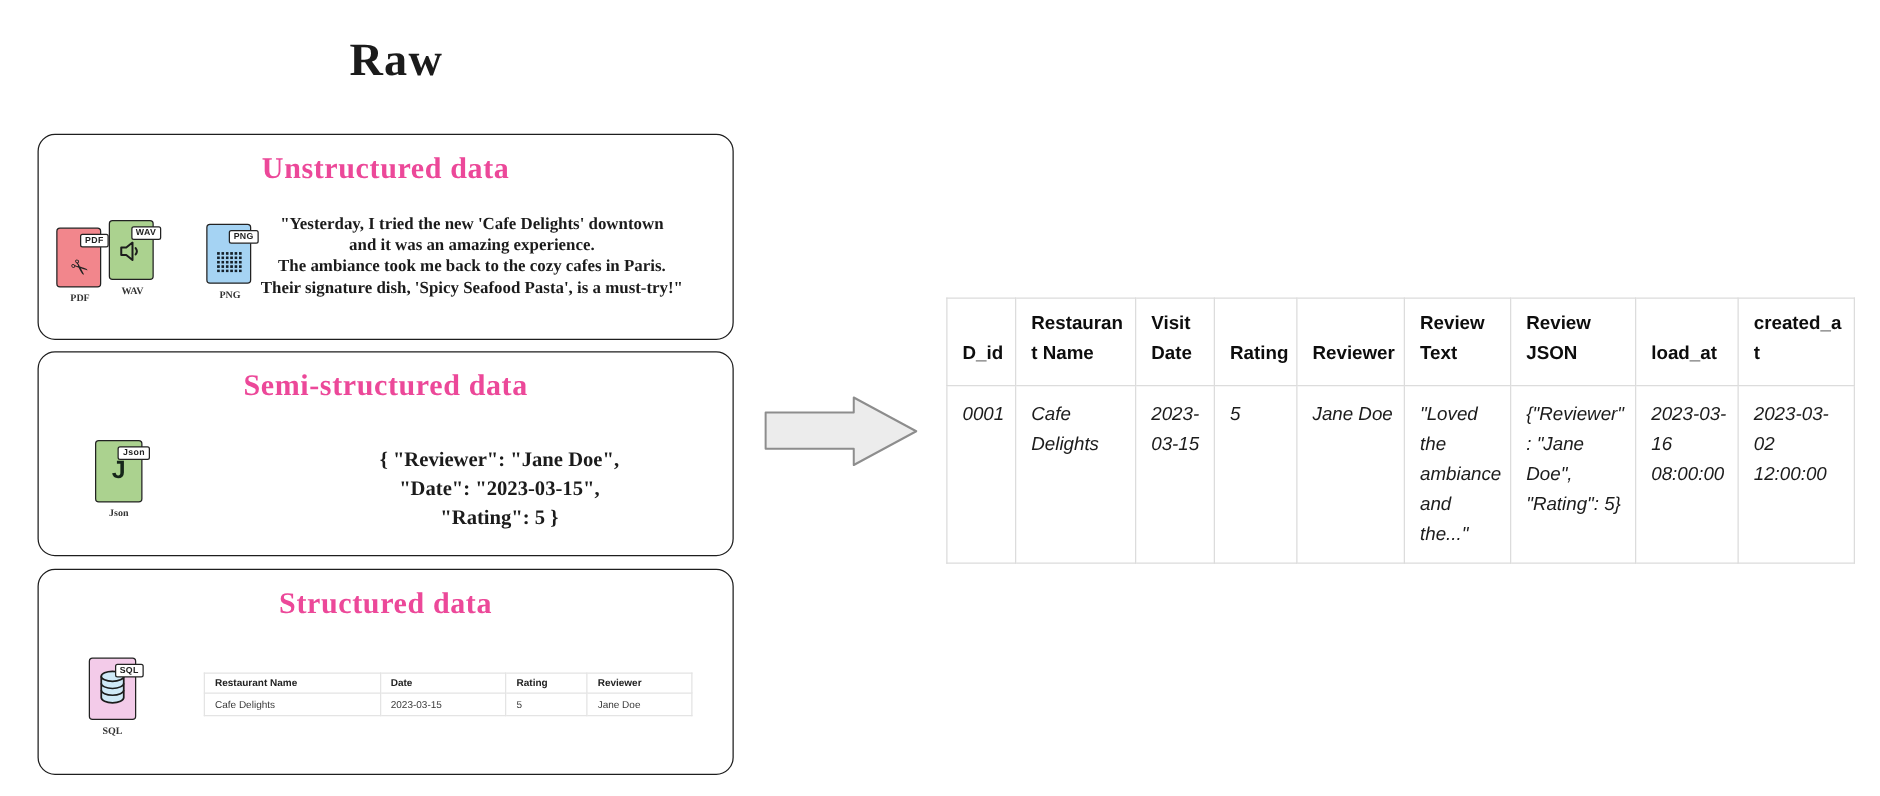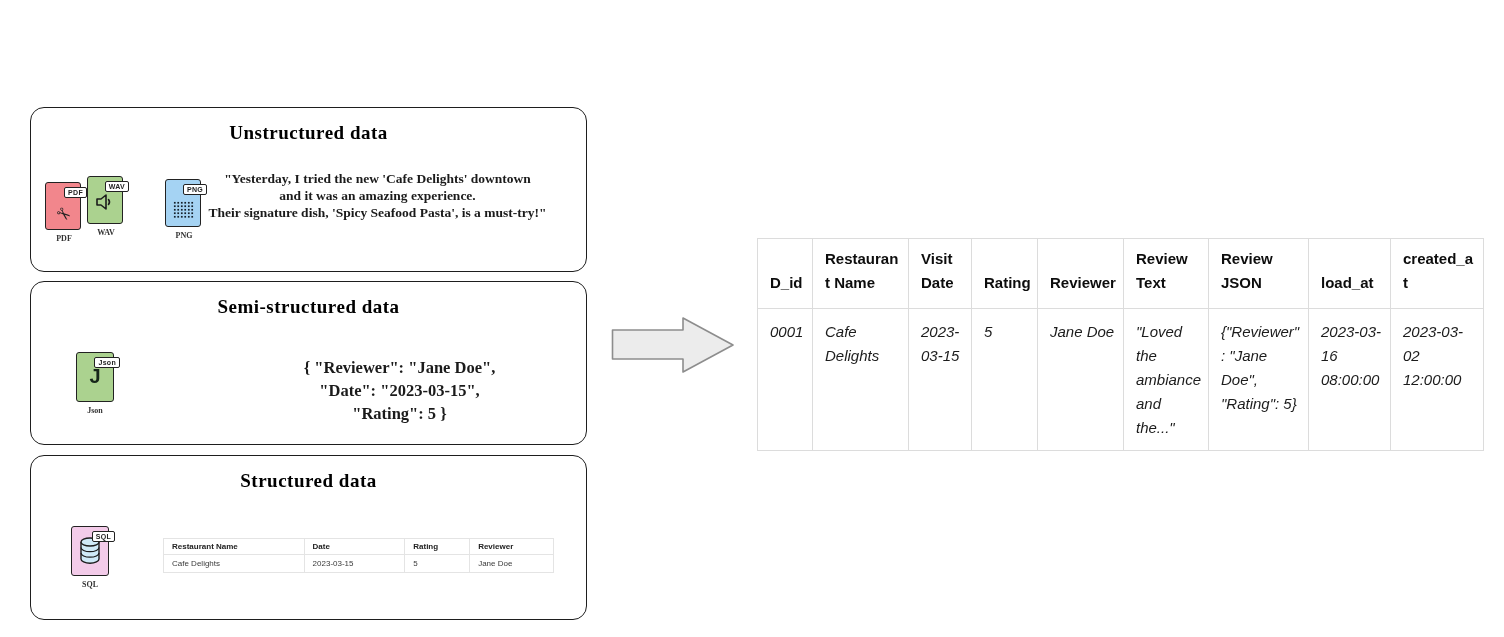--- a/index.html
+++ b/index.html
@@ -22,21 +22,21 @@
   .raw-box {
     position:absolute; left:30px; width:557px; height:165px;
     border:1.8px solid #1e1e1e; border-radius:14px; background:#fff;
   }
   #box-unstructured { top:107px; }
   #box-semistructured { top:281px; height:164px; }
   #box-structured { top:455px; }
 
   .box-title {
     position:absolute; top:14px; left:0; width:100%; text-align:center;
-    font-size:19px; font-weight:600; color:#000000; letter-spacing:0.5px;
+    font-size:24px; font-weight:600; color:#ec4899; letter-spacing:0.5px;
   }
 
   
   .file { position:absolute; width:38px; }
   .file-body {
     position:relative; width:36px; height:48px;
     border:1.7px solid #222; border-radius:3px;
   }
   .file-tab {
     position:absolute; top:4px; right:-7px; background:#fff;
@@ -107,20 +107,21 @@
   .proc-table td {
     vertical-align:top; font-weight:400; color:#1c1c1c;
     padding:11px 5px 10px 12px; line-height:24px; height:105px;font-style:italic;
   }
 </style>
 </head>
 <body>
 
 <div id="canvas">
 
+  <div id="raw-title" class="big-title hand">Raw</div>
 
   <div id="box-unstructured" class="raw-box">
     <div class="box-title hand">Unstructured data</div>
 
     <div class="file" style="left:14px; top:74px;">
       <div class="file-body pdf-body">
         <div class="file-tab">PDF</div>
         <div class="glyph-center"><span class="pdf-glyph">✂</span></div>
       </div>
       <div class="file-label hand">PDF</div>
@@ -143,20 +144,21 @@
       <div class="file-body png-body">
         <div class="file-tab">PNG</div>
         <div class="png-dots"></div>
       </div>
       <div class="file-label hand">PNG</div>
     </div>
 
     <div class="quote-block hand">
       <div>"Yesterday, I tried the new 'Cafe Delights' downtown</div>
       <div>and it was an amazing experience.</div>
+      <div>The ambiance took me back to the cozy cafes in Paris.</div>
       <div>Their signature dish, 'Spicy Seafood Pasta', is a must-try!"</div>
     </div>
   </div>
 
   <div id="box-semistructured" class="raw-box">
     <div class="box-title hand">Semi-structured data</div>
 
     <div class="file" style="left:45px; top:70px;">
       <div class="file-body json-body">
         <div class="file-tab">Json</div>

